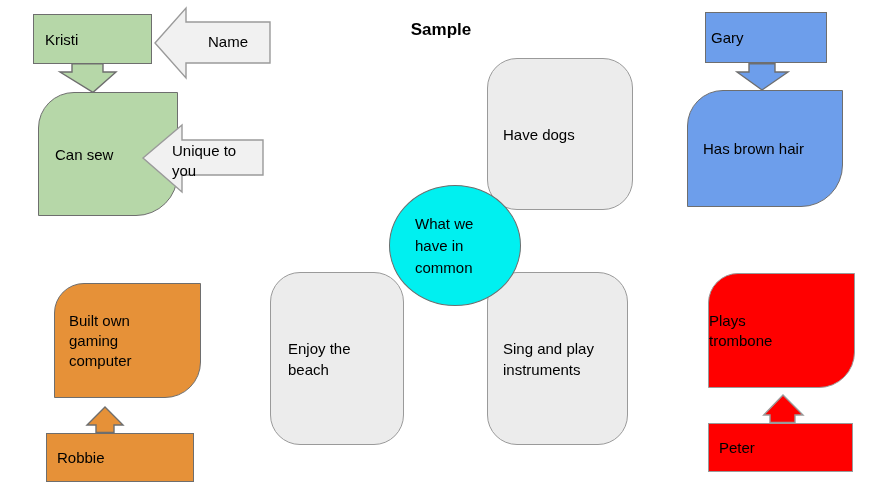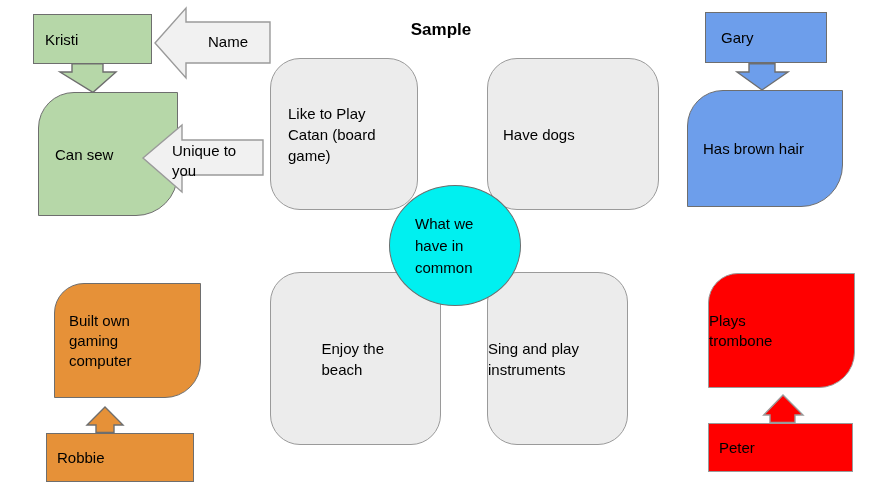--- a/index.html
+++ b/index.html
@@ -28,46 +28,46 @@
   }
   .shape span { display: inline-block; }
 
   
   .rect-green { background: var(--green-fill); border: 1.4px solid var(--shape-border); }
   .rect-blue { background: var(--blue-fill); border: 1.4px solid var(--shape-border); }
   .rect-orange { background: var(--orange-fill); border: 1.4px solid var(--shape-border); margin-left: 16px; }
   .rect-red { background: var(--red-fill); border: 1.4px solid var(--gray-border); }
 
   #kristi { left: 33px; top: 14px; width: 119px; height: 50px; padding-left: 11px; }
-  #gary { left: 705px; top: 12px; width: 122px; height: 51px; padding-left: 15px; }
+  #gary { left: 705px; top: 12px; width: 122px; height: 51px; padding-left: 5px; }
   #robbie { left: 30px; top: 433px; width: 148px; height: 49px; padding-left: 10px; }
   #peter { left: 708px; top: 423px; width: 145px; height: 49px; padding-left: 10px; }
 
   
   #can-sew { left: 38px; top: 92px; width: 140px; height: 124px;
     border-radius: 36px 0 42px 0; padding-left: 16px; }
   #has-brown-hair { left: 687px; top: 90px; width: 156px; height: 117px;
     border-radius: 36px 0 42px 0; padding-left: 15px; }
   #built-own { left: 38px; top: 283px; width: 147px; height: 115px;
     border-radius: 30px 0 36px 0; padding-left: 14px; }
   #plays-trombone { left: 708px; top: 273px; width: 147px; height: 115px;
     border-radius: 30px 0 36px 0; }
   #built-own span { width: 95px; line-height: 20px; }
   #plays-trombone span { width: 90px; line-height: 20px; }
 
   
   .common { background: var(--gray-fill); border: 1px solid var(--gray-border); border-radius: 30px; }
   #common-catan { left: 270px; top: 58px; width: 148px; height: 152px; }
   #common-catan span { width: 105px; margin-left: 17px; line-height: 21px; }
-  #common-dogs { left: 487px; top: 58px; width: 172px; height: 152px; }
+  #common-dogs { left: 487px; top: 58px; width: 146px; height: 152px; }
   #common-dogs span { margin-left: 15px; line-height: 21px; }
-  #common-beach { left: 270px; top: 272px; width: 171px; height: 173px; justify-content: center; }
+  #common-beach { left: 270px; top: 272px; width: 134px; height: 173px; }
   #common-beach span { width: 85px; margin-left: 17px; line-height: 21px; }
   #common-sing { left: 487px; top: 272px; width: 141px; height: 173px; }
-  #common-sing span { width: 100px; line-height: 21px; }
+  #common-sing span { width: 100px; margin-left: 15px; line-height: 21px; }
 
   
   #center-circle {
     left: 389px; top: 185px; width: 132px; height: 121px;
     border-radius: 50%;
     background: var(--cyan-fill);
     border: 1.4px solid var(--shape-border);
     justify-content: center;
     text-align: left;
     line-height: 22px;
@@ -109,23 +109,20 @@
 
   <div class="shape rect-green" id="can-sew">
     <span>Can sew</span>
   </div>
 
   <svg class="block-arrow arrow-gray" style="left:141px; top:123px;" width="123" height="71">
     <polygon points="2,35 41,2 41,17 122,17 122,52 41,52 41,69"></polygon>
   </svg>
   <div class="arrow-label" id="unique-label">Unique to you</div>
 
-  <div class="shape common" id="common-catan">
-    <span>Like to Play Catan (board game)</span>
-  </div>
   <div class="shape common" id="common-dogs">
     <span>Have dogs</span>
   </div>
   <div class="shape common" id="common-beach">
     <span>Enjoy the beach</span>
   </div>
   <div class="shape common" id="common-sing">
     <span>Sing and play instruments</span>
   </div>
 

